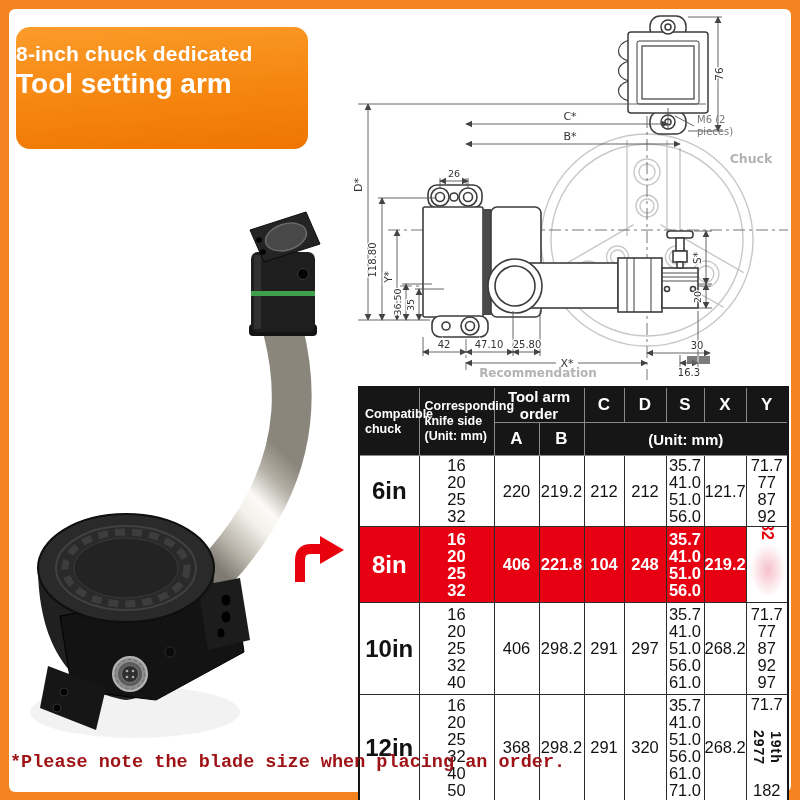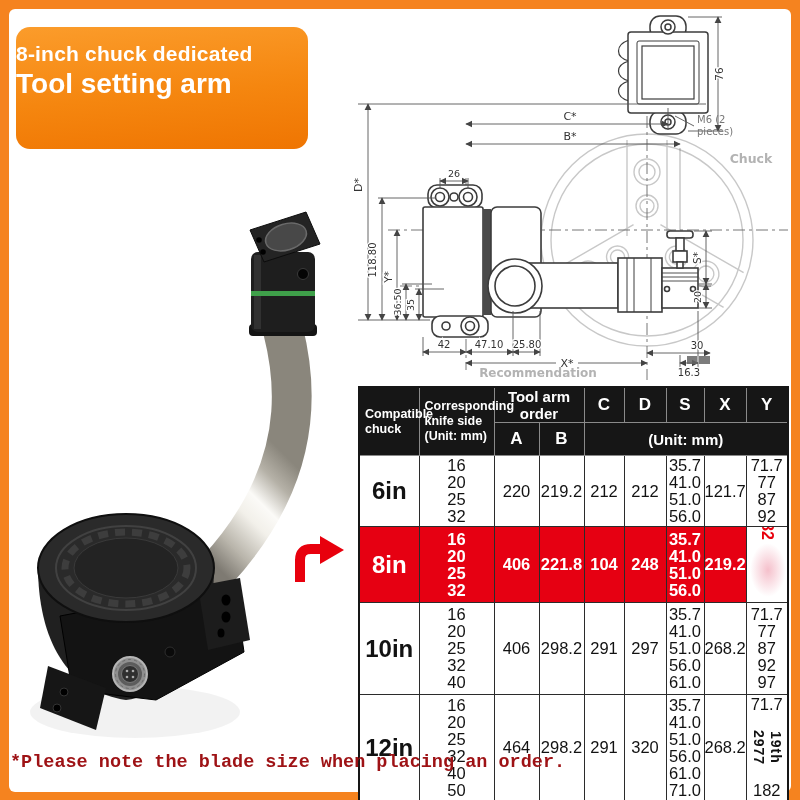--- a/index.html
+++ b/index.html
@@ -376,21 +376,21 @@
   </tr>
 
   <tr class="row r3">
     <td class="chuck">12in</td>
     <td class="ml">16
 20
 25
 32
 40
 50</td>
-    <td>464</td>
+    <td>368</td>
     <td>298.2</td>
     <td>291</td>
     <td>320</td>
     <td class="ml">35.7
 41.0
 51.0
 56.0
 61.0
 71.0</td>
     <td>268.2</td>

